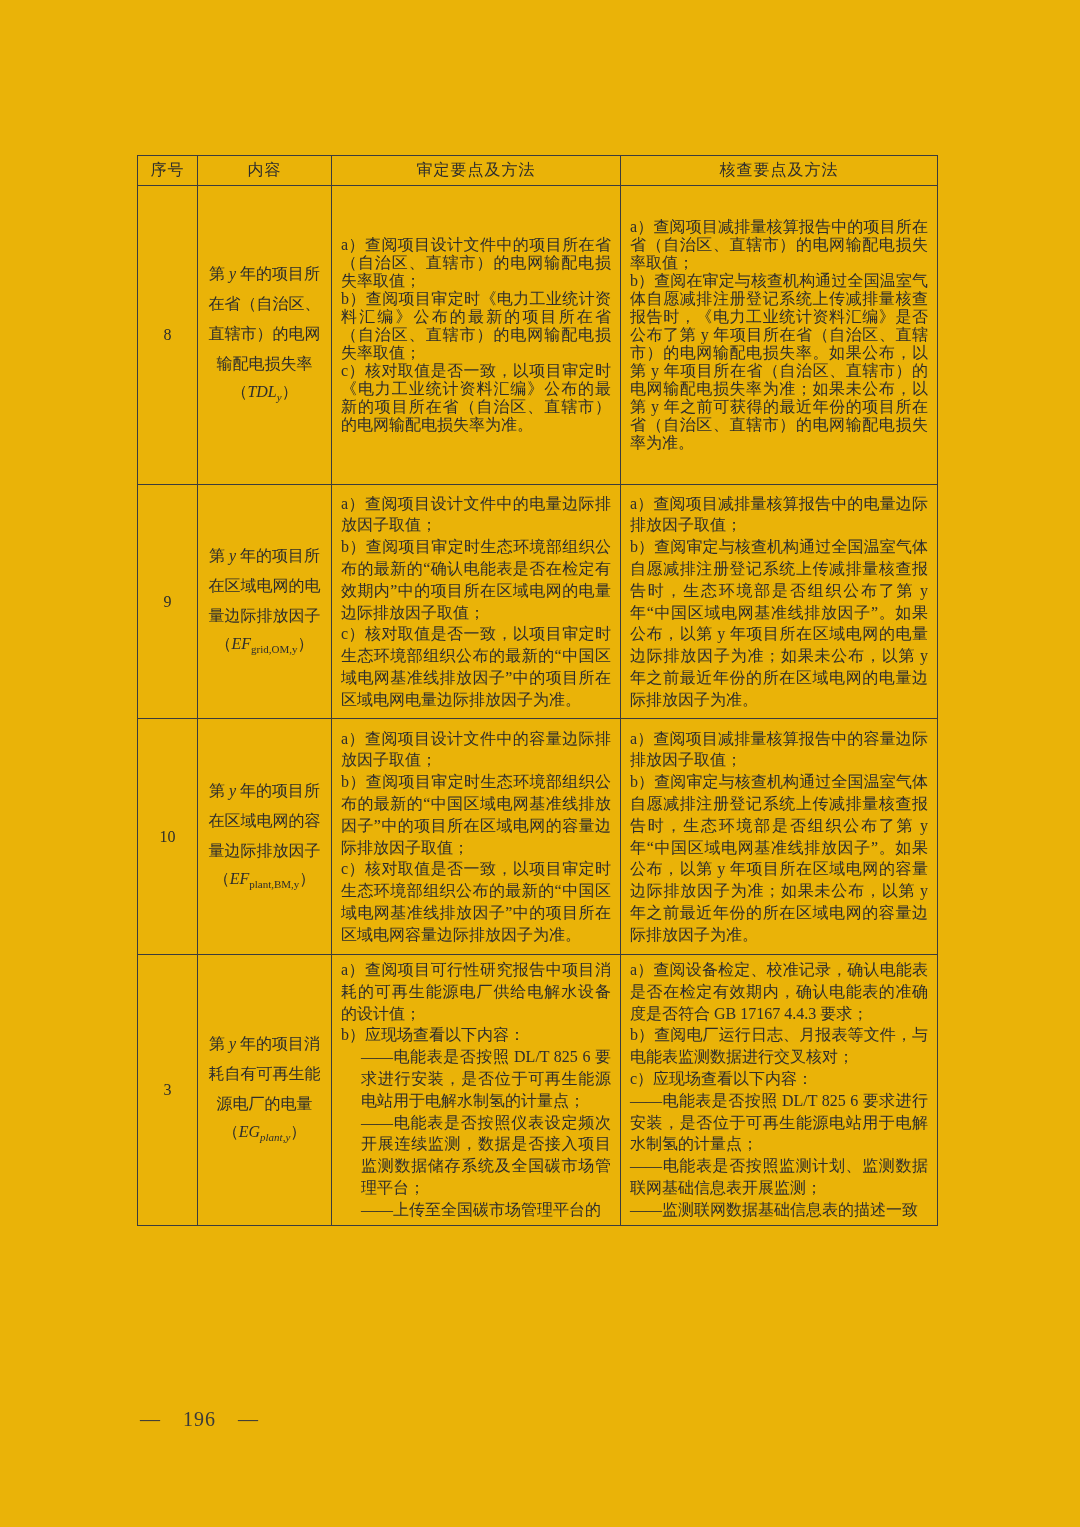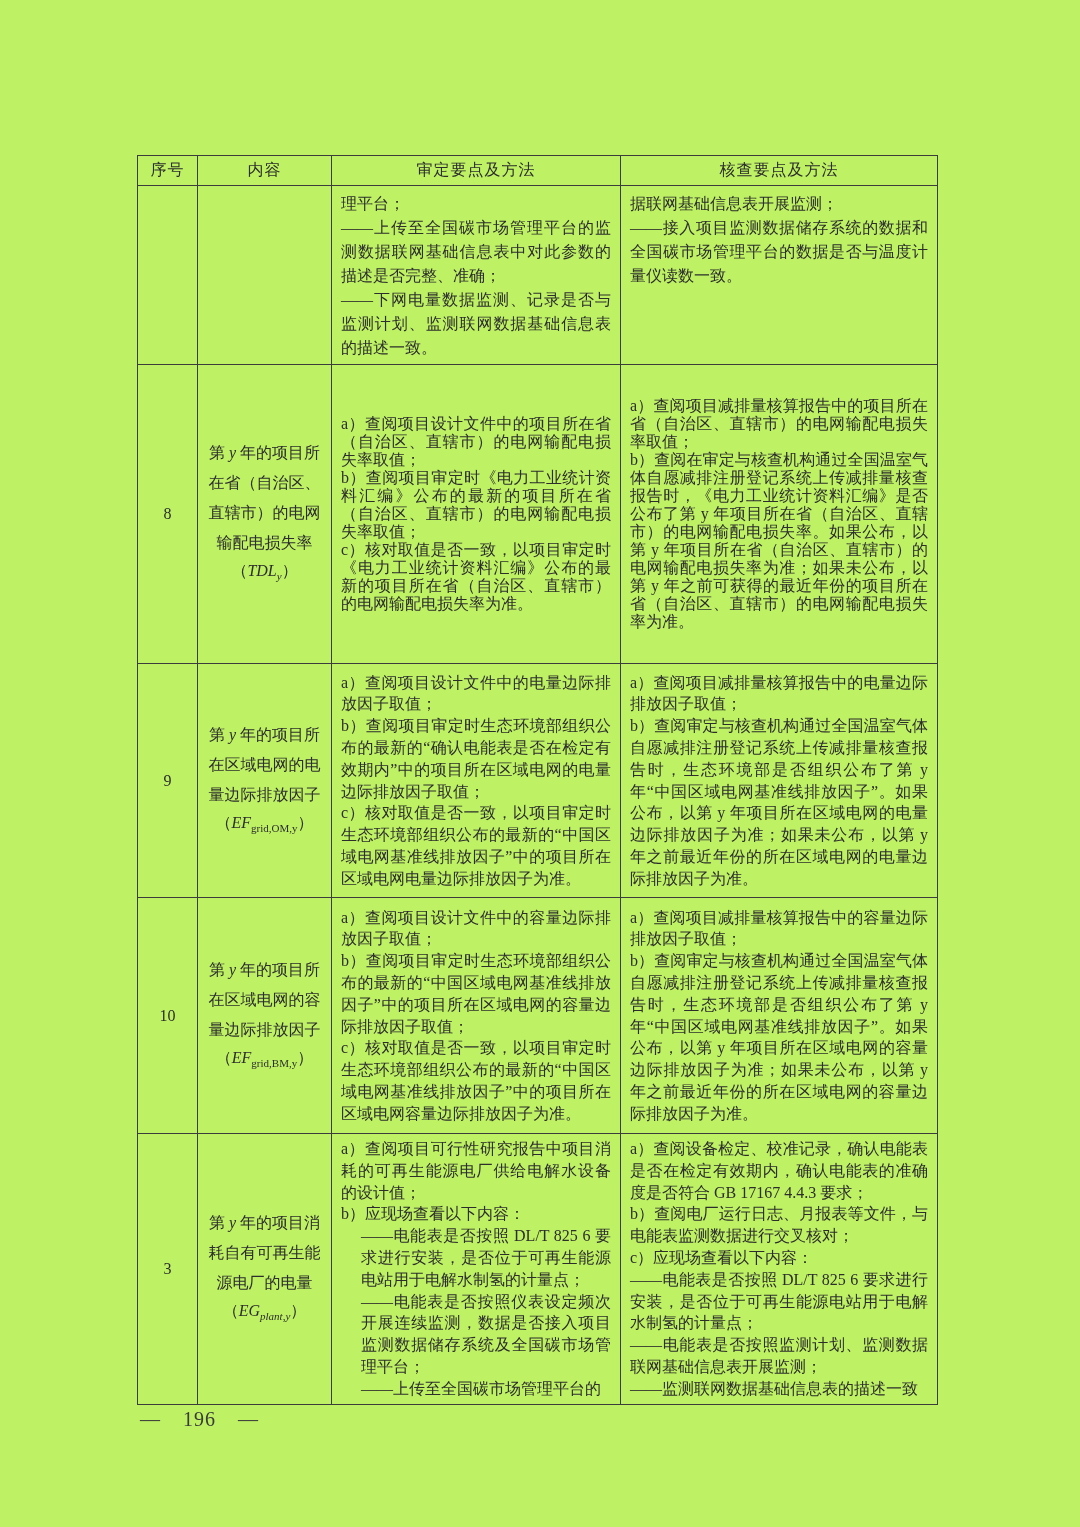--- a/index.html
+++ b/index.html
@@ -1,21 +1,21 @@
 <!DOCTYPE html>
 <html><head>
 <meta charset="utf-8">
 <style>
   * { margin: 0; padding: 0; box-sizing: border-box; }
   html, body { background: #e8e8e8; }
   .page {
     position: relative;
     width: 1080px;
     height: 1527px;
-    background: #bef264;
+    background: #eab308;
     font-family: "Liberation Serif", "DejaVu Serif", serif;
     color: #2d2d2d;
     overflow: hidden;
   }
   table.doc-table {
     position: absolute;
     left: 137px;
     top: 155px;
     width: 800px;
     border-collapse: collapse;
@@ -100,33 +100,20 @@
     <thead>
       <tr>
         <th>序号</th>
         <th>内容</th>
         <th>审定要点及方法</th>
         <th>核查要点及方法</th>
       </tr>
     </thead>
     <tbody>
 
-      <tr class="row-cont">
-        <td class="c-seq"></td>
-        <td class="c-content"></td>
-        <td class="c-text v-top">
-            <div class="para">理平台；</div>
-            <div class="para">——上传至全国碳市场管理平台的监测数据联网基础信息表中对此参数的描述是否完整、准确；</div>
-            <div class="para">——下网电量数据监测、记录是否与监测计划、监测联网数据基础信息表的描述一致。</div>
-          </td>
-        <td class="c-text v-top">
-            <div class="para">据联网基础信息表开展监测；</div>
-            <div class="para">——接入项目监测数据储存系统的数据和全国碳市场管理平台的数据是否与温度计量仪读数一致。</div>
-          </td>
-      </tr>
 
       <tr class="row-item8">
         <td class="c-seq">8</td>
         <td class="c-content">
           <div class="content-text"><span>第 </span><span class="fvar">y</span><span> 年的项目所在省（自治区、直辖市）的电网输配电损失率</span></div>
           <div class="content-formula"><span>（</span><span class="fvar">TDL</span><sub>y</sub><span>）</span></div>
         </td>
         <td class="c-text">
             <div class="para">a）查阅项目设计文件中的项目所在省（自治区、直辖市）的电网输配电损失率取值；</div>
             <div class="para">b）查阅项目审定时《电力工业统计资料汇编》公布的最新的项目所在省（自治区、直辖市）的电网输配电损失率取值；</div>
@@ -152,21 +139,21 @@
         <td class="c-text">
             <div class="para">a）查阅项目减排量核算报告中的电量边际排放因子取值；</div>
             <div class="para">b）查阅审定与核查机构通过全国温室气体自愿减排注册登记系统上传减排量核查报告时，生态环境部是否组织公布了第 y 年“中国区域电网基准线排放因子”。如果公布，以第 y 年项目所在区域电网的电量边际排放因子为准；如果未公布，以第 y 年之前最近年份的所在区域电网的电量边际排放因子为准。</div>
           </td>
       </tr>
 
       <tr class="row-item10">
         <td class="c-seq">10</td>
         <td class="c-content">
           <div class="content-text"><span>第 </span><span class="fvar">y</span><span> 年的项目所在区域电网的容量边际排放因子</span></div>
-          <div class="content-formula"><span>（</span><span class="fvar">EF</span><sub class="rm">grid,BM,y</sub><span>）</span></div>
+          <div class="content-formula"><span>（</span><span class="fvar">EF</span><sub class="rm">plant,BM,y</sub><span>）</span></div>
         </td>
         <td class="c-text">
             <div class="para">a）查阅项目设计文件中的容量边际排放因子取值；</div>
             <div class="para">b）查阅项目审定时生态环境部组织公布的最新的“中国区域电网基准线排放因子”中的项目所在区域电网的容量边际排放因子取值；</div>
             <div class="para">c）核对取值是否一致，以项目审定时生态环境部组织公布的最新的“中国区域电网基准线排放因子”中的项目所在区域电网容量边际排放因子为准。</div>
           </td>
         <td class="c-text">
             <div class="para">a）查阅项目减排量核算报告中的容量边际排放因子取值；</div>
             <div class="para">b）查阅审定与核查机构通过全国温室气体自愿减排注册登记系统上传减排量核查报告时，生态环境部是否组织公布了第 y 年“中国区域电网基准线排放因子”。如果公布，以第 y 年项目所在区域电网的容量边际排放因子为准；如果未公布，以第 y 年之前最近年份的所在区域电网的容量边际排放因子为准。</div>
           </td>

